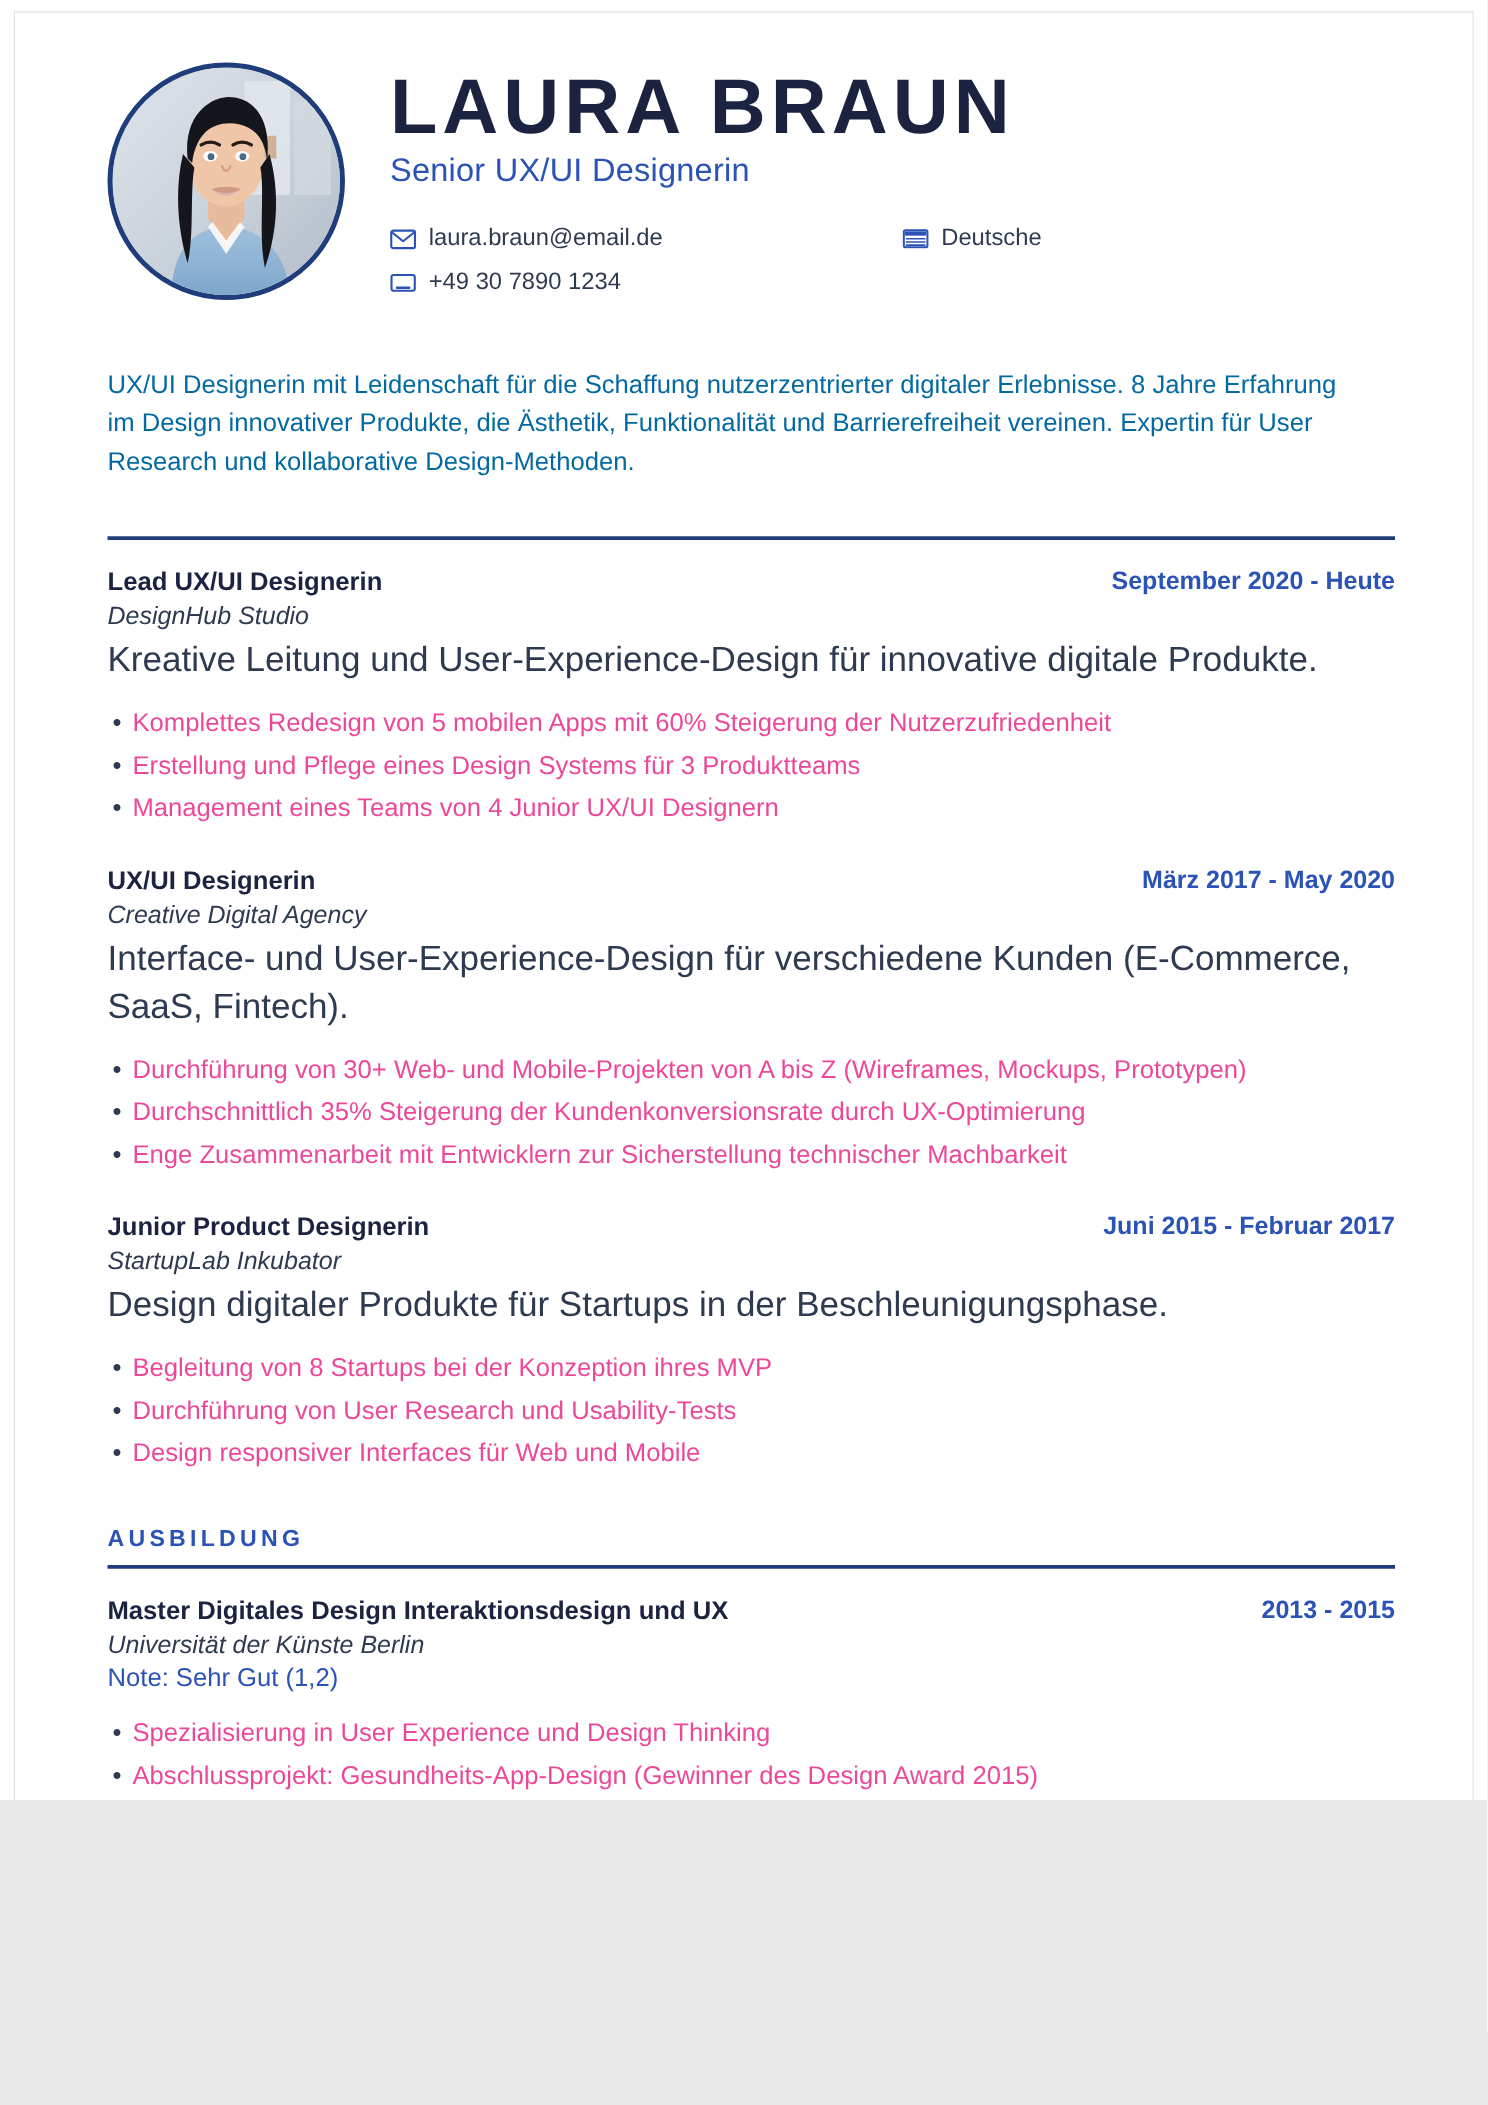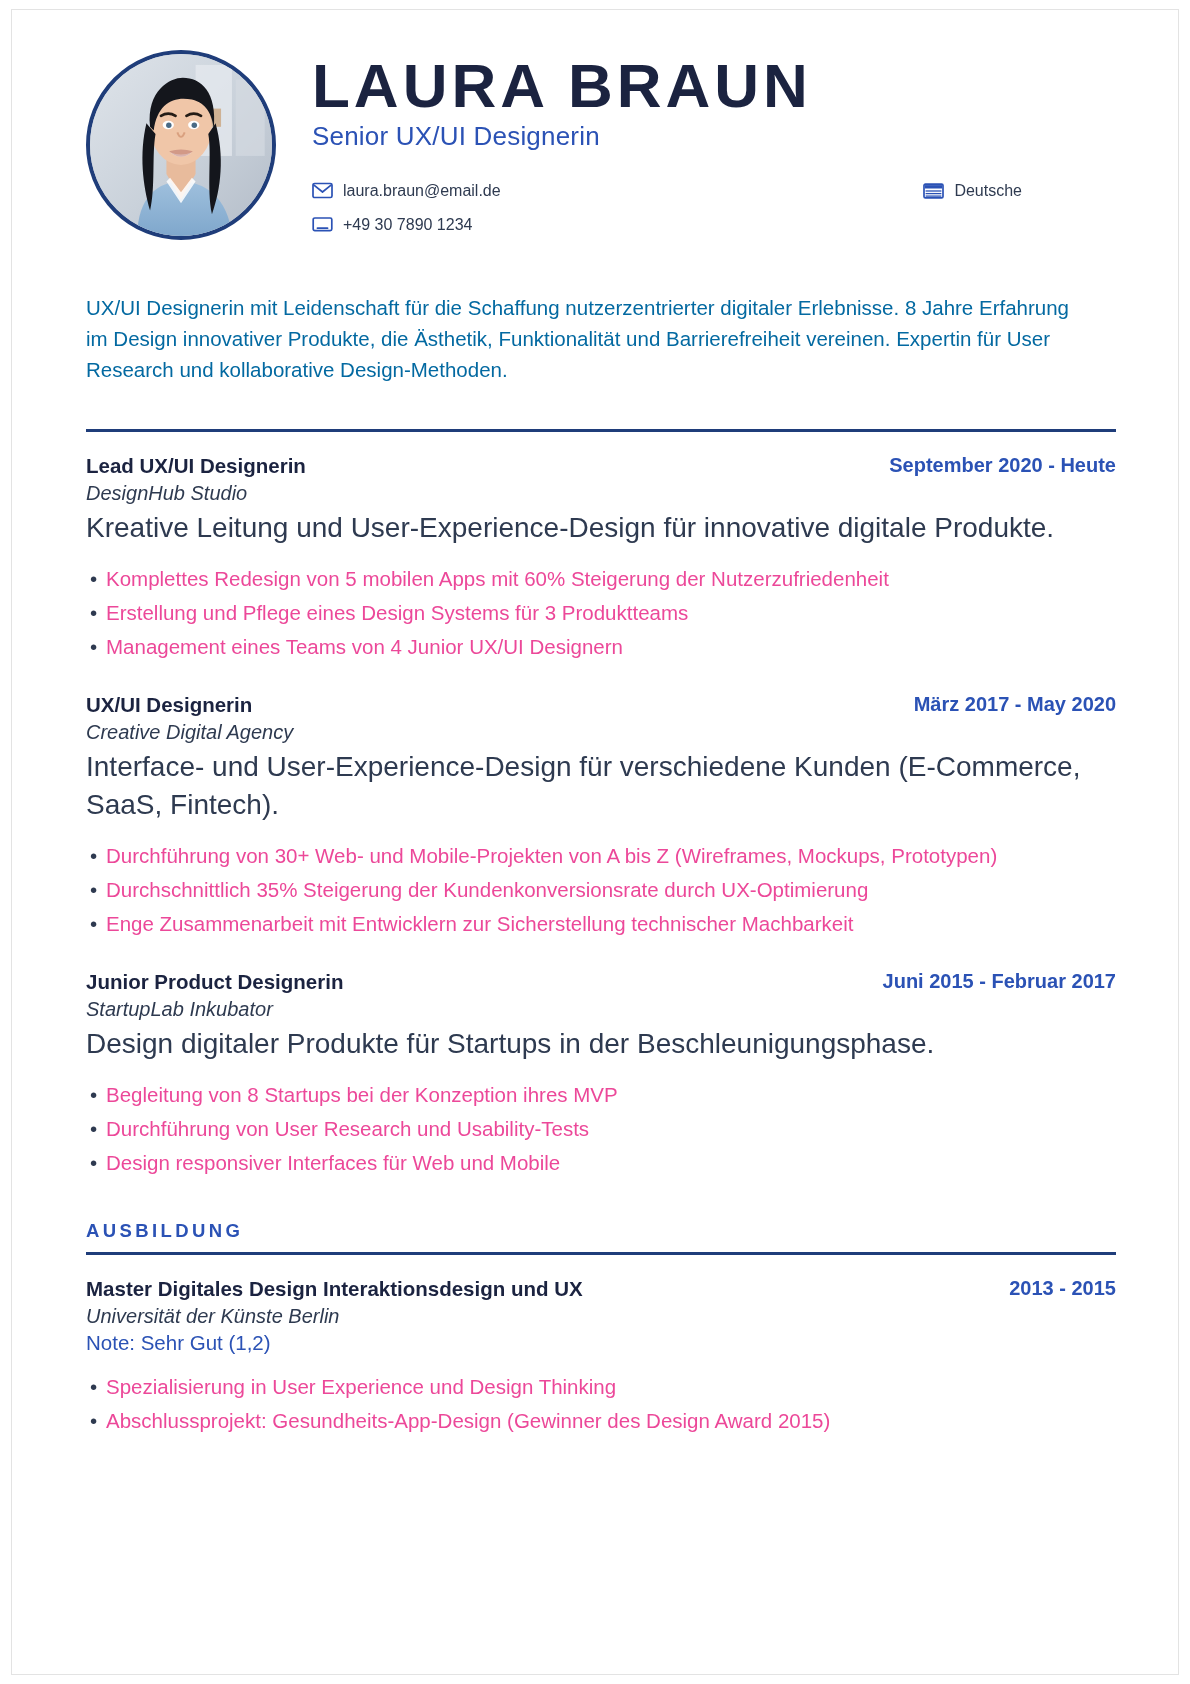--- a/index.html
+++ b/index.html
@@ -7,21 +7,21 @@
     padding: 0;
     background: #e9e9e9;
   }
   body {
     font-family: "Liberation Sans", sans-serif;
     -webkit-font-smoothing: antialiased;
   }
   .page {
     position: relative;
     width: 1190px;
-    height: 1684px;
+    height: 1440px;
     margin: 0 auto;
     background: #ffffff;
     box-sizing: border-box;
     padding: 0;
     overflow: hidden;
   }
   .sheet {
     position: absolute;
     left: 12px;
     top: 10px;
@@ -82,26 +82,26 @@
     margin-top: 28px;
     display: flex;
     flex-wrap: wrap;
     column-gap: 0px;
     row-gap: 13px;
   }
   .contact {
     display: flex;
     align-items: center;
     gap: 10px;
-    font-size: 16px;
+    font-size: 19px;
     color: #2e3a50;
     box-sizing: border-box;
   }
   .c-email { width: 410px; }
-  .c-nat   { width: 300px; justify-content: flex-end; }
+  .c-nat   { width: 300px; }
   .c-phone { width: 410px; }
   .contact .ico {
     width: 21px;
     height: 21px;
     flex: 0 0 21px;
     display: inline-flex;
     align-items: center;
     justify-content: center;
   }
   .contact .ico svg { display: block; }

